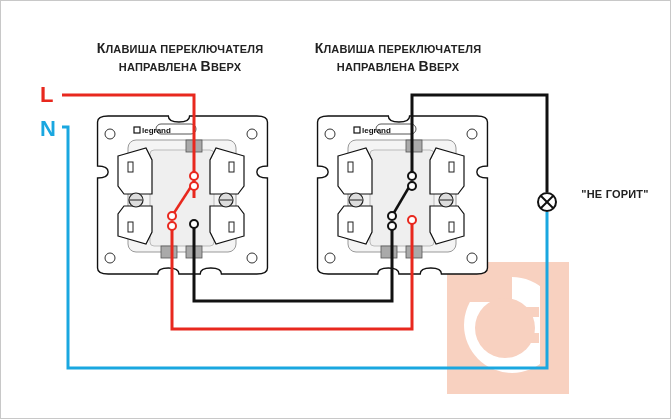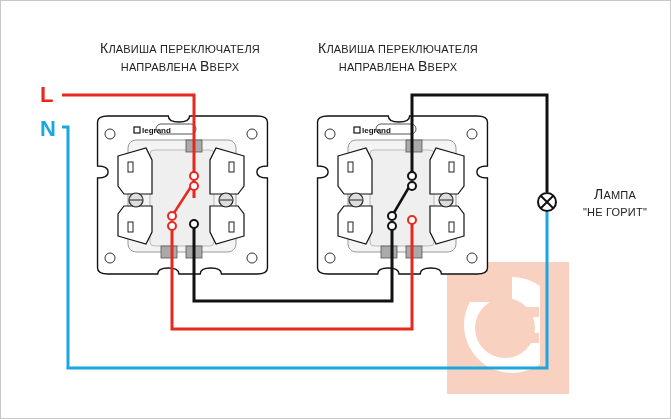--- a/index.html
+++ b/index.html
@@ -1,19 +1,19 @@
 <!DOCTYPE html>
 <html><head>
 <meta charset="utf-8">
 <style>
   html, body { margin: 0; padding: 0; background: #ffffff; }
   body { width: 671px; height: 419px; overflow: hidden; position: relative; font-family: "Liberation Sans", "DejaVu Sans", sans-serif; }
   .frame { position: absolute; left: 0; top: 0; width: 669px; height: 417px; border: 1px solid #c8c8c8; background: #fff; }
   svg { position: absolute; left: 0; top: 0; }
-  .caption { position: absolute; text-align: center; font-weight: normal; color: #222; font-size: 11px; letter-spacing: 0.2px; line-height: 17px; }
+  .caption { position: absolute; text-align: center; font-weight: bold; color: #222; font-size: 11px; letter-spacing: 0.2px; line-height: 17px; }
   .caption .big { font-size: 14px; }
   .lbl { position: absolute; font-weight: bold; font-size: 22px; }
 </style>
 </head>
 <body>
 
 <div class="frame"></div>
 
 <svg width="671" height="419" viewBox="0 0 671 419">
   <defs>
@@ -109,15 +109,14 @@
   <div><span class="big">К</span><span>ЛАВИША ПЕРЕКЛЮЧАТЕЛЯ</span></div>
   <div><span>НАПРАВЛЕНА </span><span class="big">В</span><span>ВЕРХ</span></div>
 </div>
 
 <div class="caption" style="left:300px; top:40px; width:196px;">
   <div><span class="big">К</span><span>ЛАВИША ПЕРЕКЛЮЧАТЕЛЯ</span></div>
   <div><span>НАПРАВЛЕНА </span><span class="big">В</span><span>ВЕРХ</span></div>
 </div>
 
 <div class="caption" style="left:570px; top:186px; width:90px;">
-  <div><span class="big">Л</span><span>АМПА</span></div>
   <div>"НЕ ГОРИТ"</div>
 </div>
 
 </body></html>

